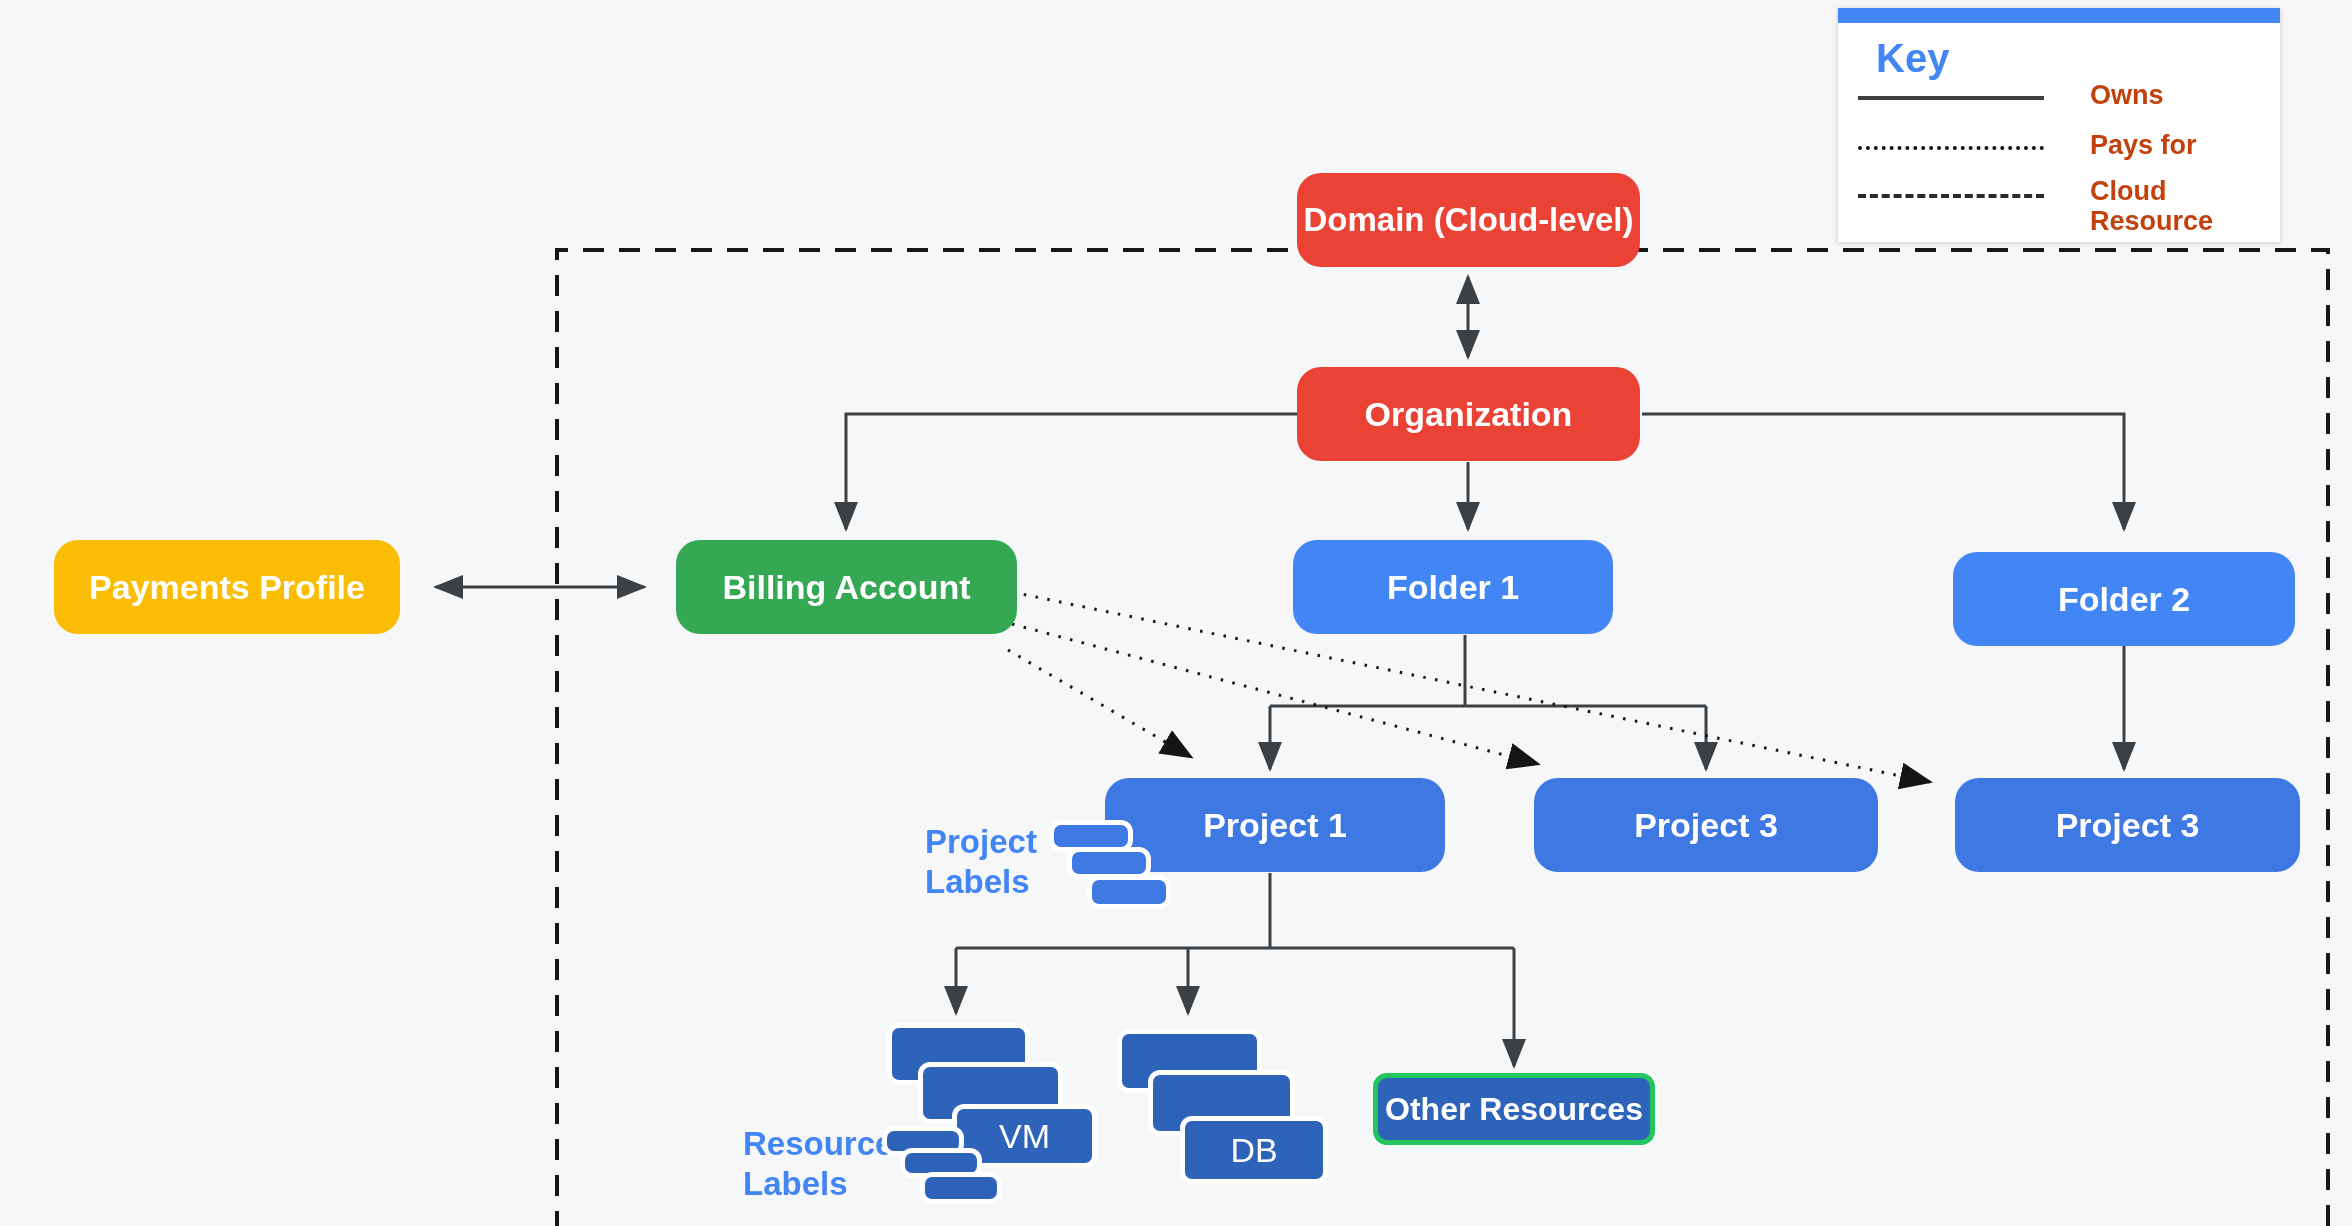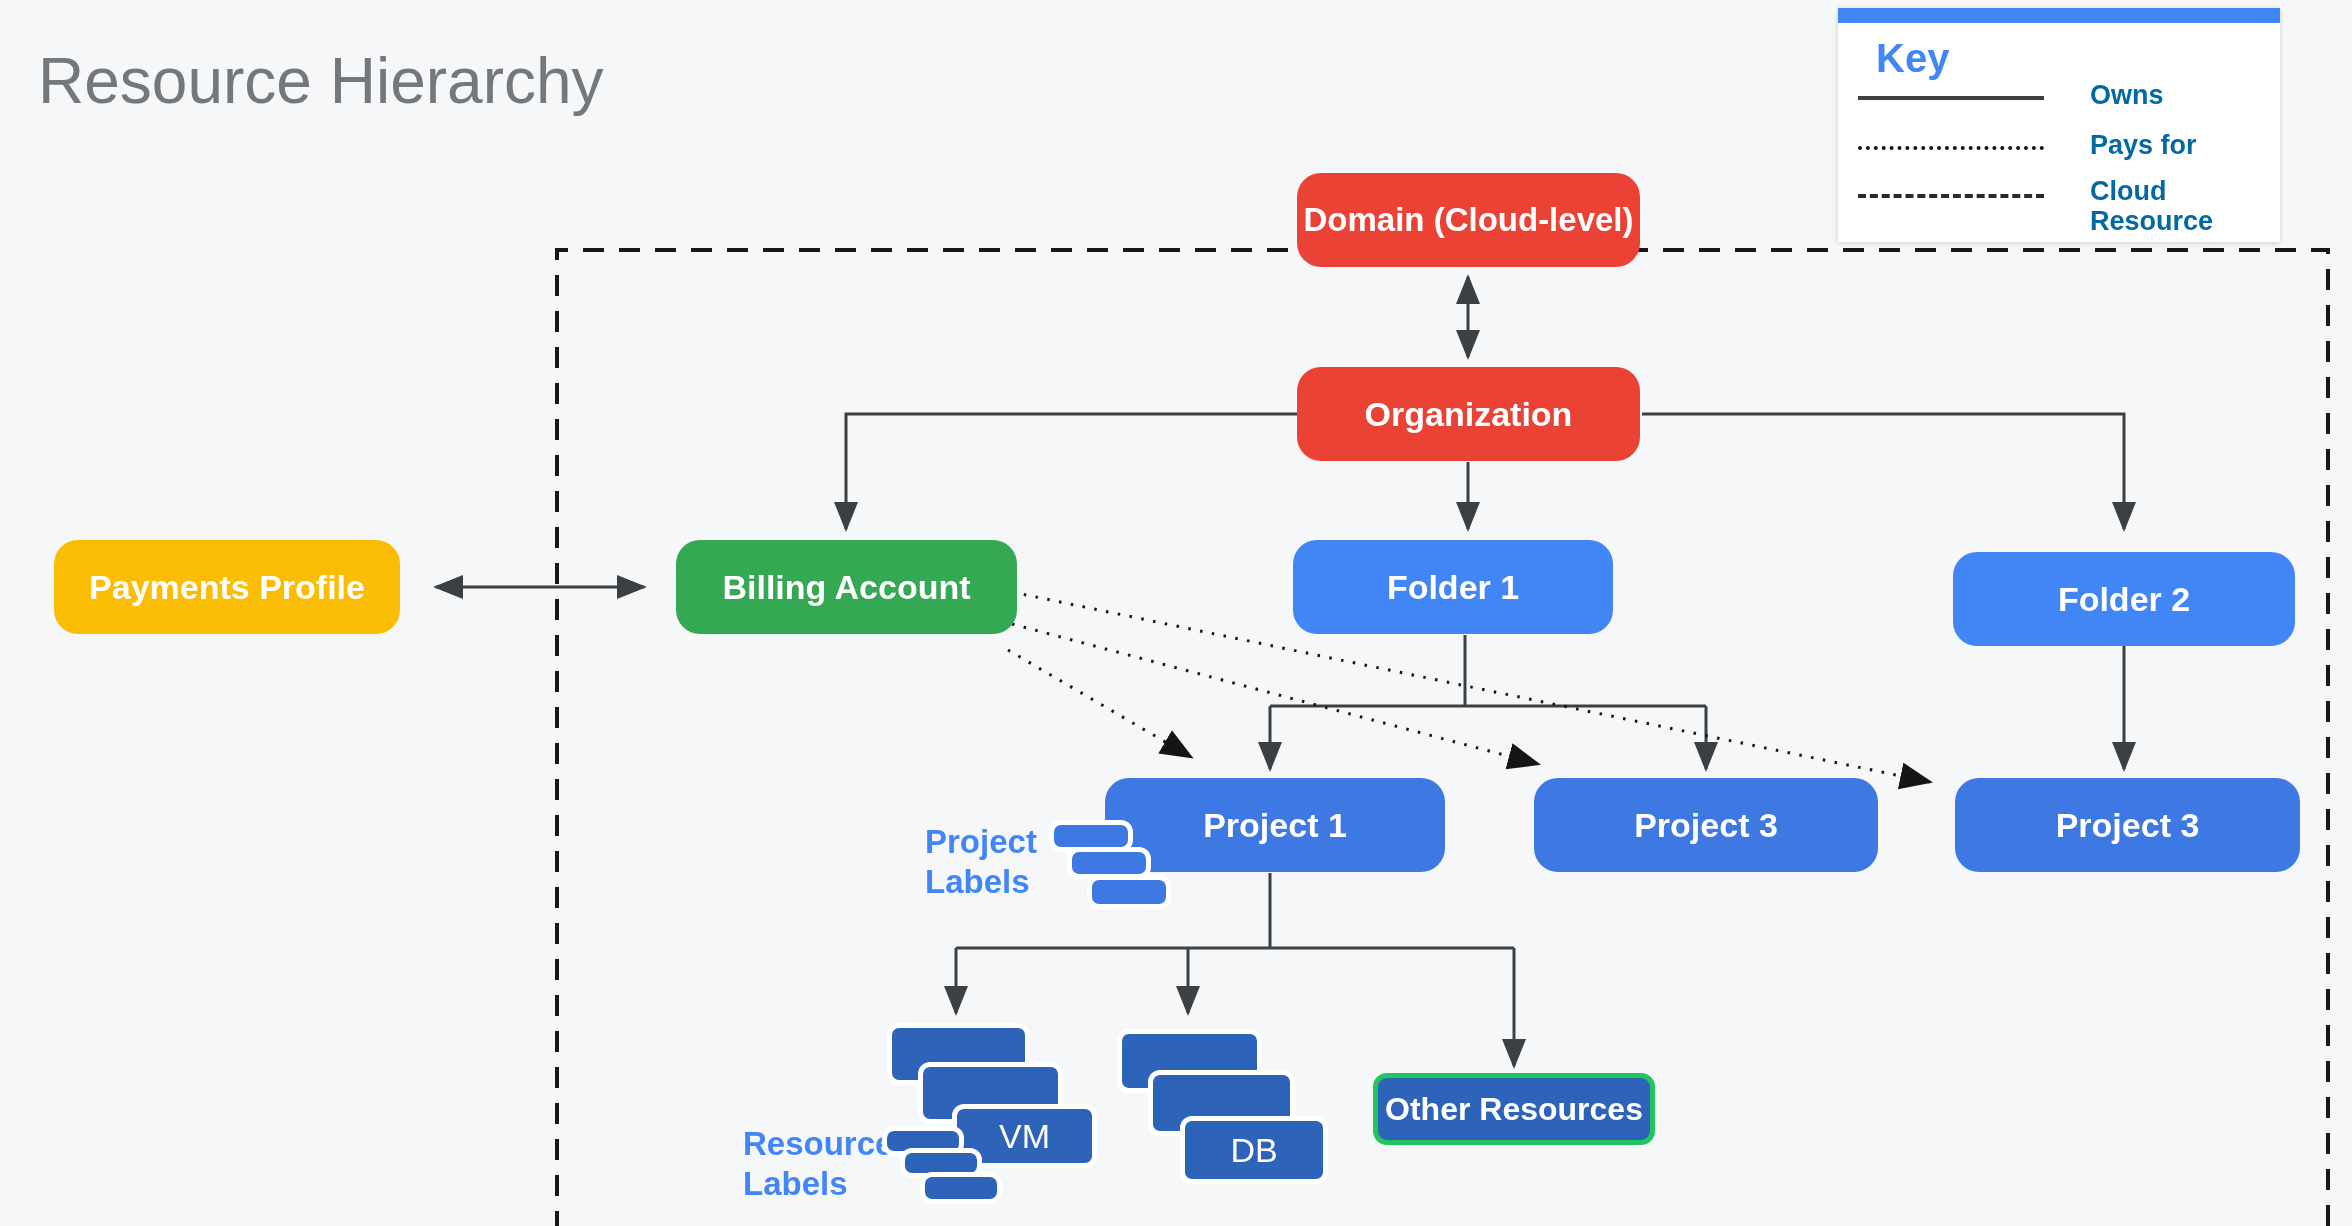--- a/index.html
+++ b/index.html
@@ -33,21 +33,21 @@
 
   
   .legend{position:absolute;left:1838px;top:8px;width:442px;height:234px;background:#fff;
           box-shadow:0 1px 5px rgba(0,0,0,0.18);}
   .legend-bar{position:absolute;left:0;top:0;width:442px;height:15px;background:#4285F4;}
   .legend-title{position:absolute;left:38px;top:28px;font-size:40px;font-weight:700;color:#4285F4;}
   .lg-line{position:absolute;left:20px;width:186px;height:0;}
   .lg-solid{border-top:4px solid #3C4043;top:88px;}
   .lg-dotted{border-top:4px dotted #151515;top:138px;}
   .lg-dashed{border-top:4px dashed #2a2a2a;top:186px;}
-  .lg-label{position:absolute;left:252px;font-size:27px;font-weight:700;color:#0369a1;line-height:30px;}
+  .lg-label{position:absolute;left:252px;font-size:27px;font-weight:700;color:#c2410c;line-height:30px;}
   .lg-l1{top:72px;} .lg-l2{top:122px;} .lg-l3{top:168px;width:170px;}
 </style>
 </head>
 <body>
 
 <div id="stage">
 
   <svg id="wires" viewBox="0 0 2352 1226" xmlns="http://www.w3.org/2000/svg">
     <defs>
       <marker id="ah" markerWidth="12" markerHeight="10" refX="9" refY="4" orient="auto-start-reverse" markerUnits="strokeWidth">
@@ -76,21 +76,20 @@
     <path d="M956 948 L1514 948" fill="none" stroke="#3C4043" stroke-width="3"></path>
     <path d="M956 948 L956 1013" fill="none" stroke="#3C4043" stroke-width="3" marker-end="url(#ah)"></path>
     <path d="M1188 948 L1188 1013" fill="none" stroke="#3C4043" stroke-width="3" marker-end="url(#ah)"></path>
     <path d="M1514 948 L1514 1066" fill="none" stroke="#3C4043" stroke-width="3" marker-end="url(#ah)"></path>
 
     <path d="M1012 592 L1930 782" fill="none" stroke="#151515" stroke-width="3" stroke-dasharray="2.5 9.5" marker-end="url(#ahb)"></path>
     <path d="M1012 624 L1538 764" fill="none" stroke="#151515" stroke-width="3" stroke-dasharray="2.5 9.5" marker-end="url(#ahb)"></path>
     <path d="M1008 650 L1191 757" fill="none" stroke="#151515" stroke-width="3" stroke-dasharray="2.5 9.5" marker-end="url(#ahb)"></path>
   </svg>
 
-  <div class="page-title">Resource Hierarchy</div>
 
   <div class="legend">
     <div class="legend-bar"></div>
     <div class="legend-title">Key</div>
     <div class="lg-line lg-solid"></div>
     <div class="lg-line lg-dotted"></div>
     <div class="lg-line lg-dashed"></div>
     <div class="lg-label lg-l1">Owns</div>
     <div class="lg-label lg-l2">Pays for</div>
     <div class="lg-label lg-l3">Cloud Resource</div>

